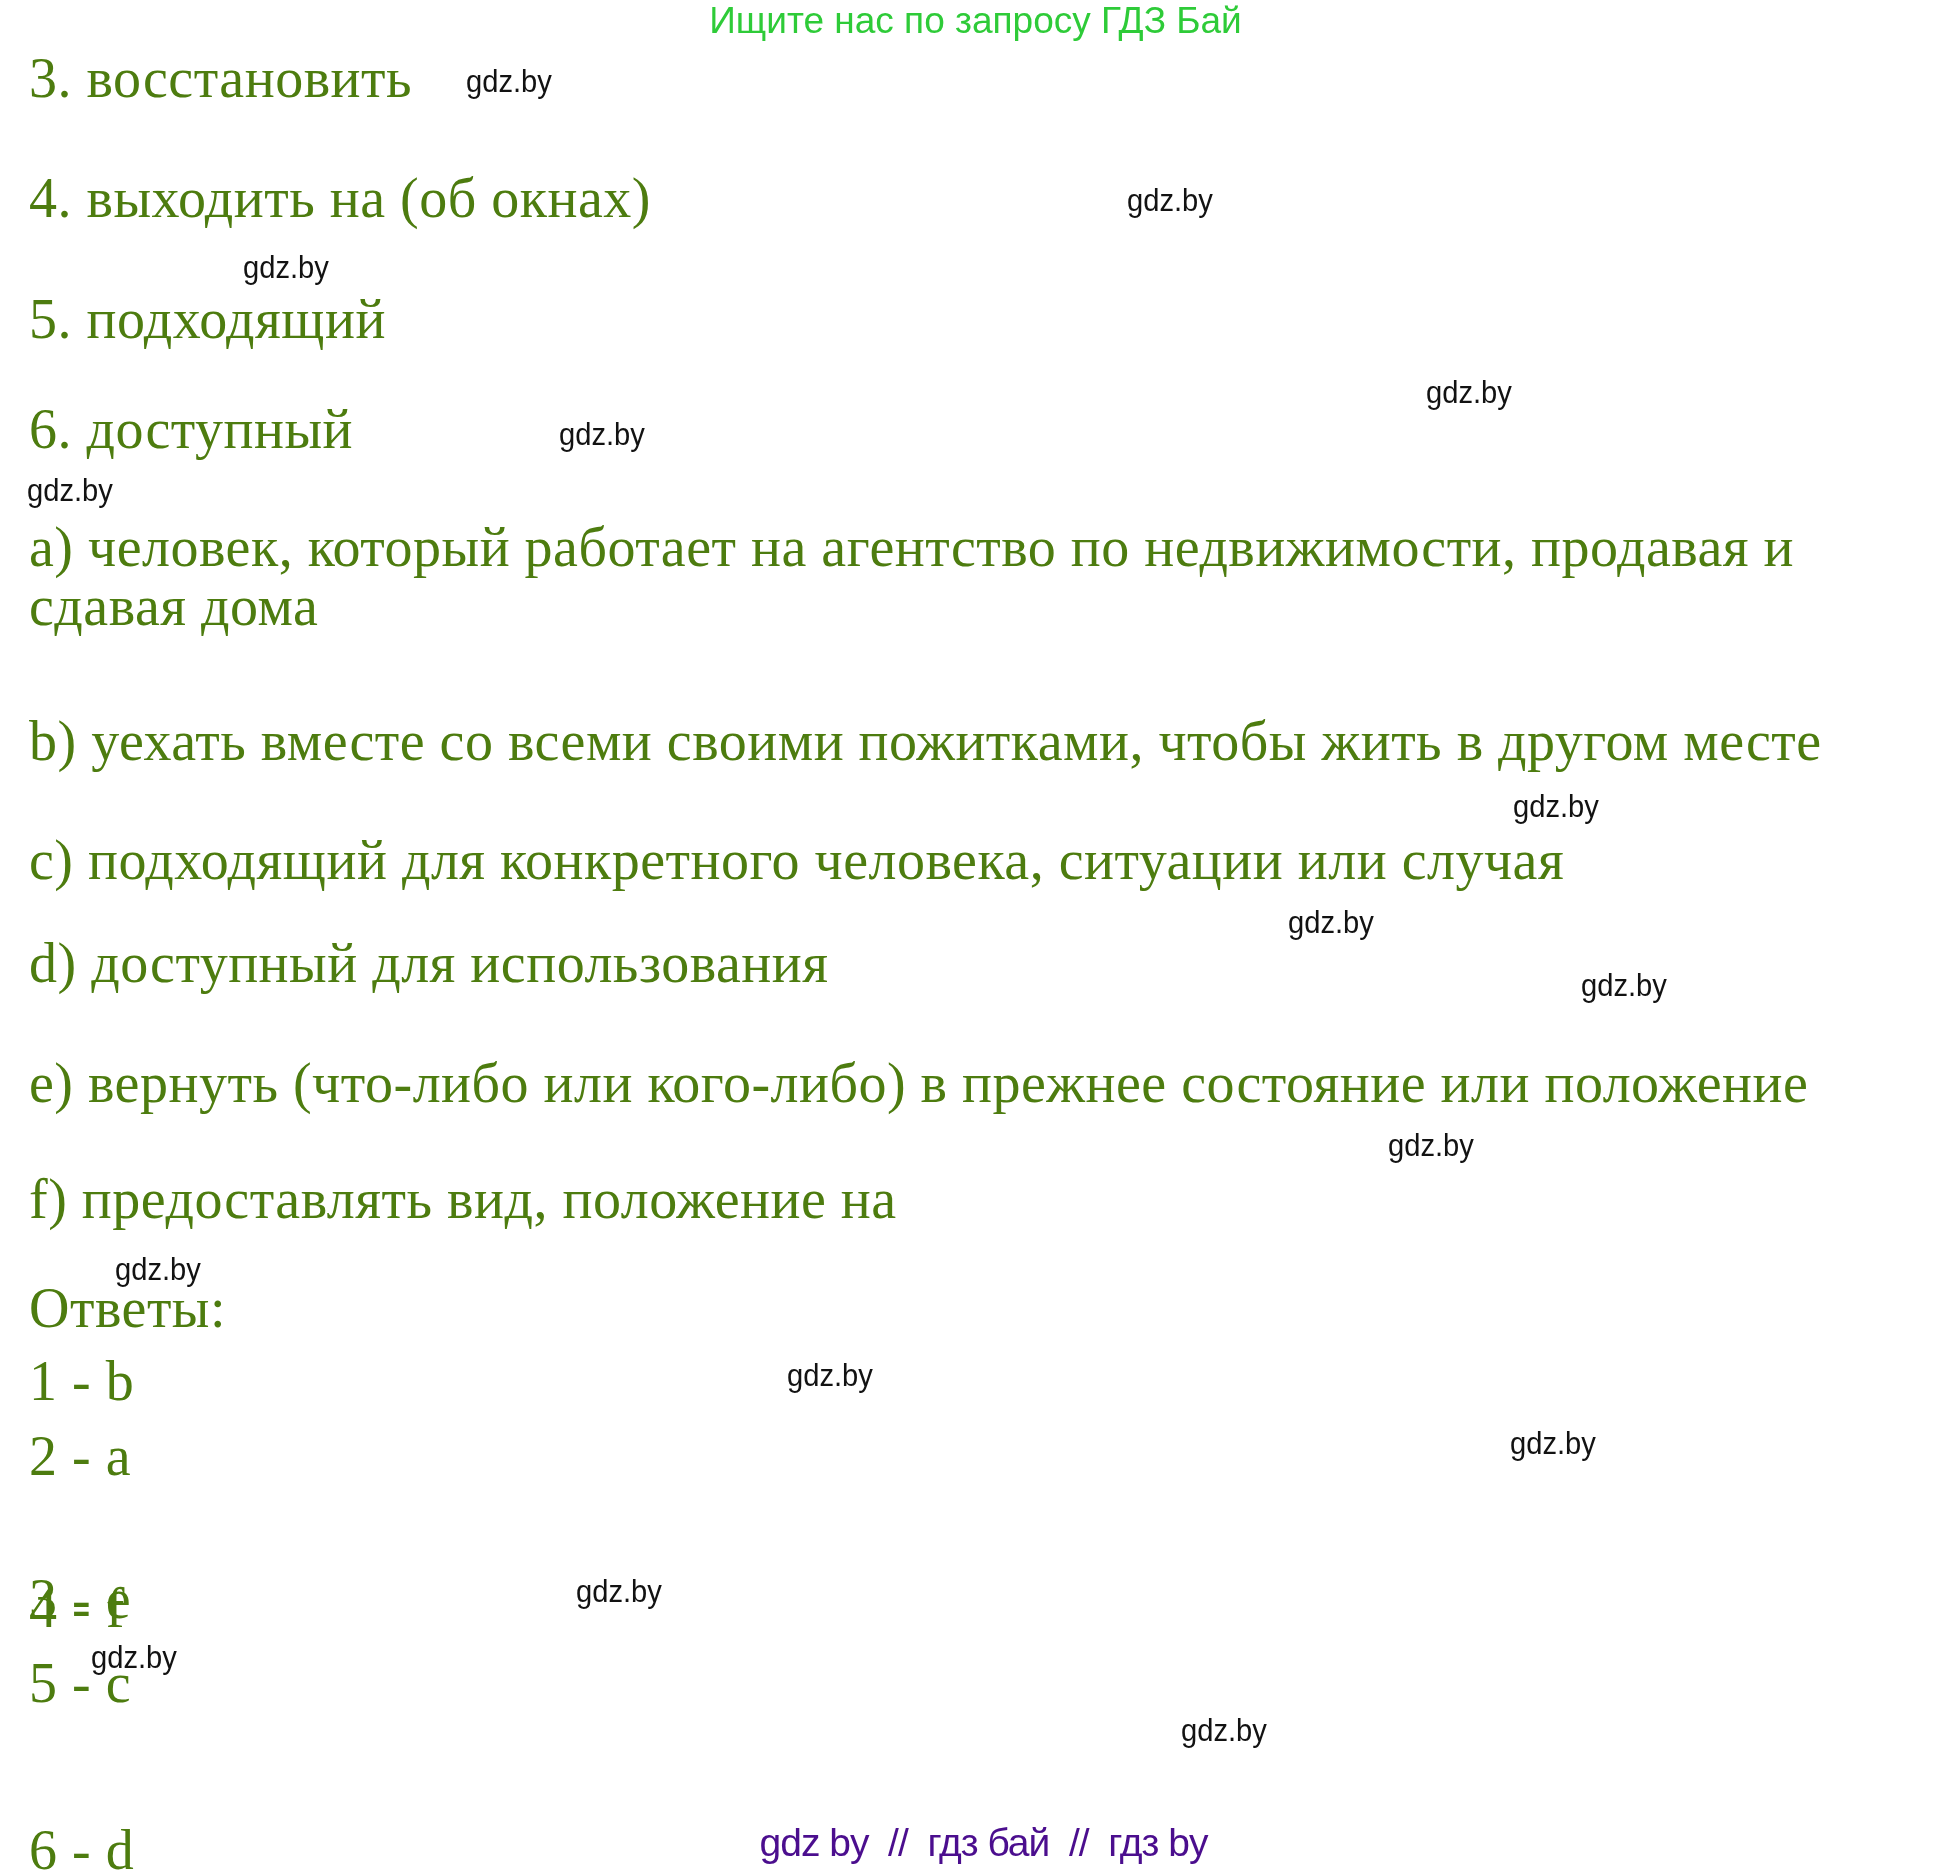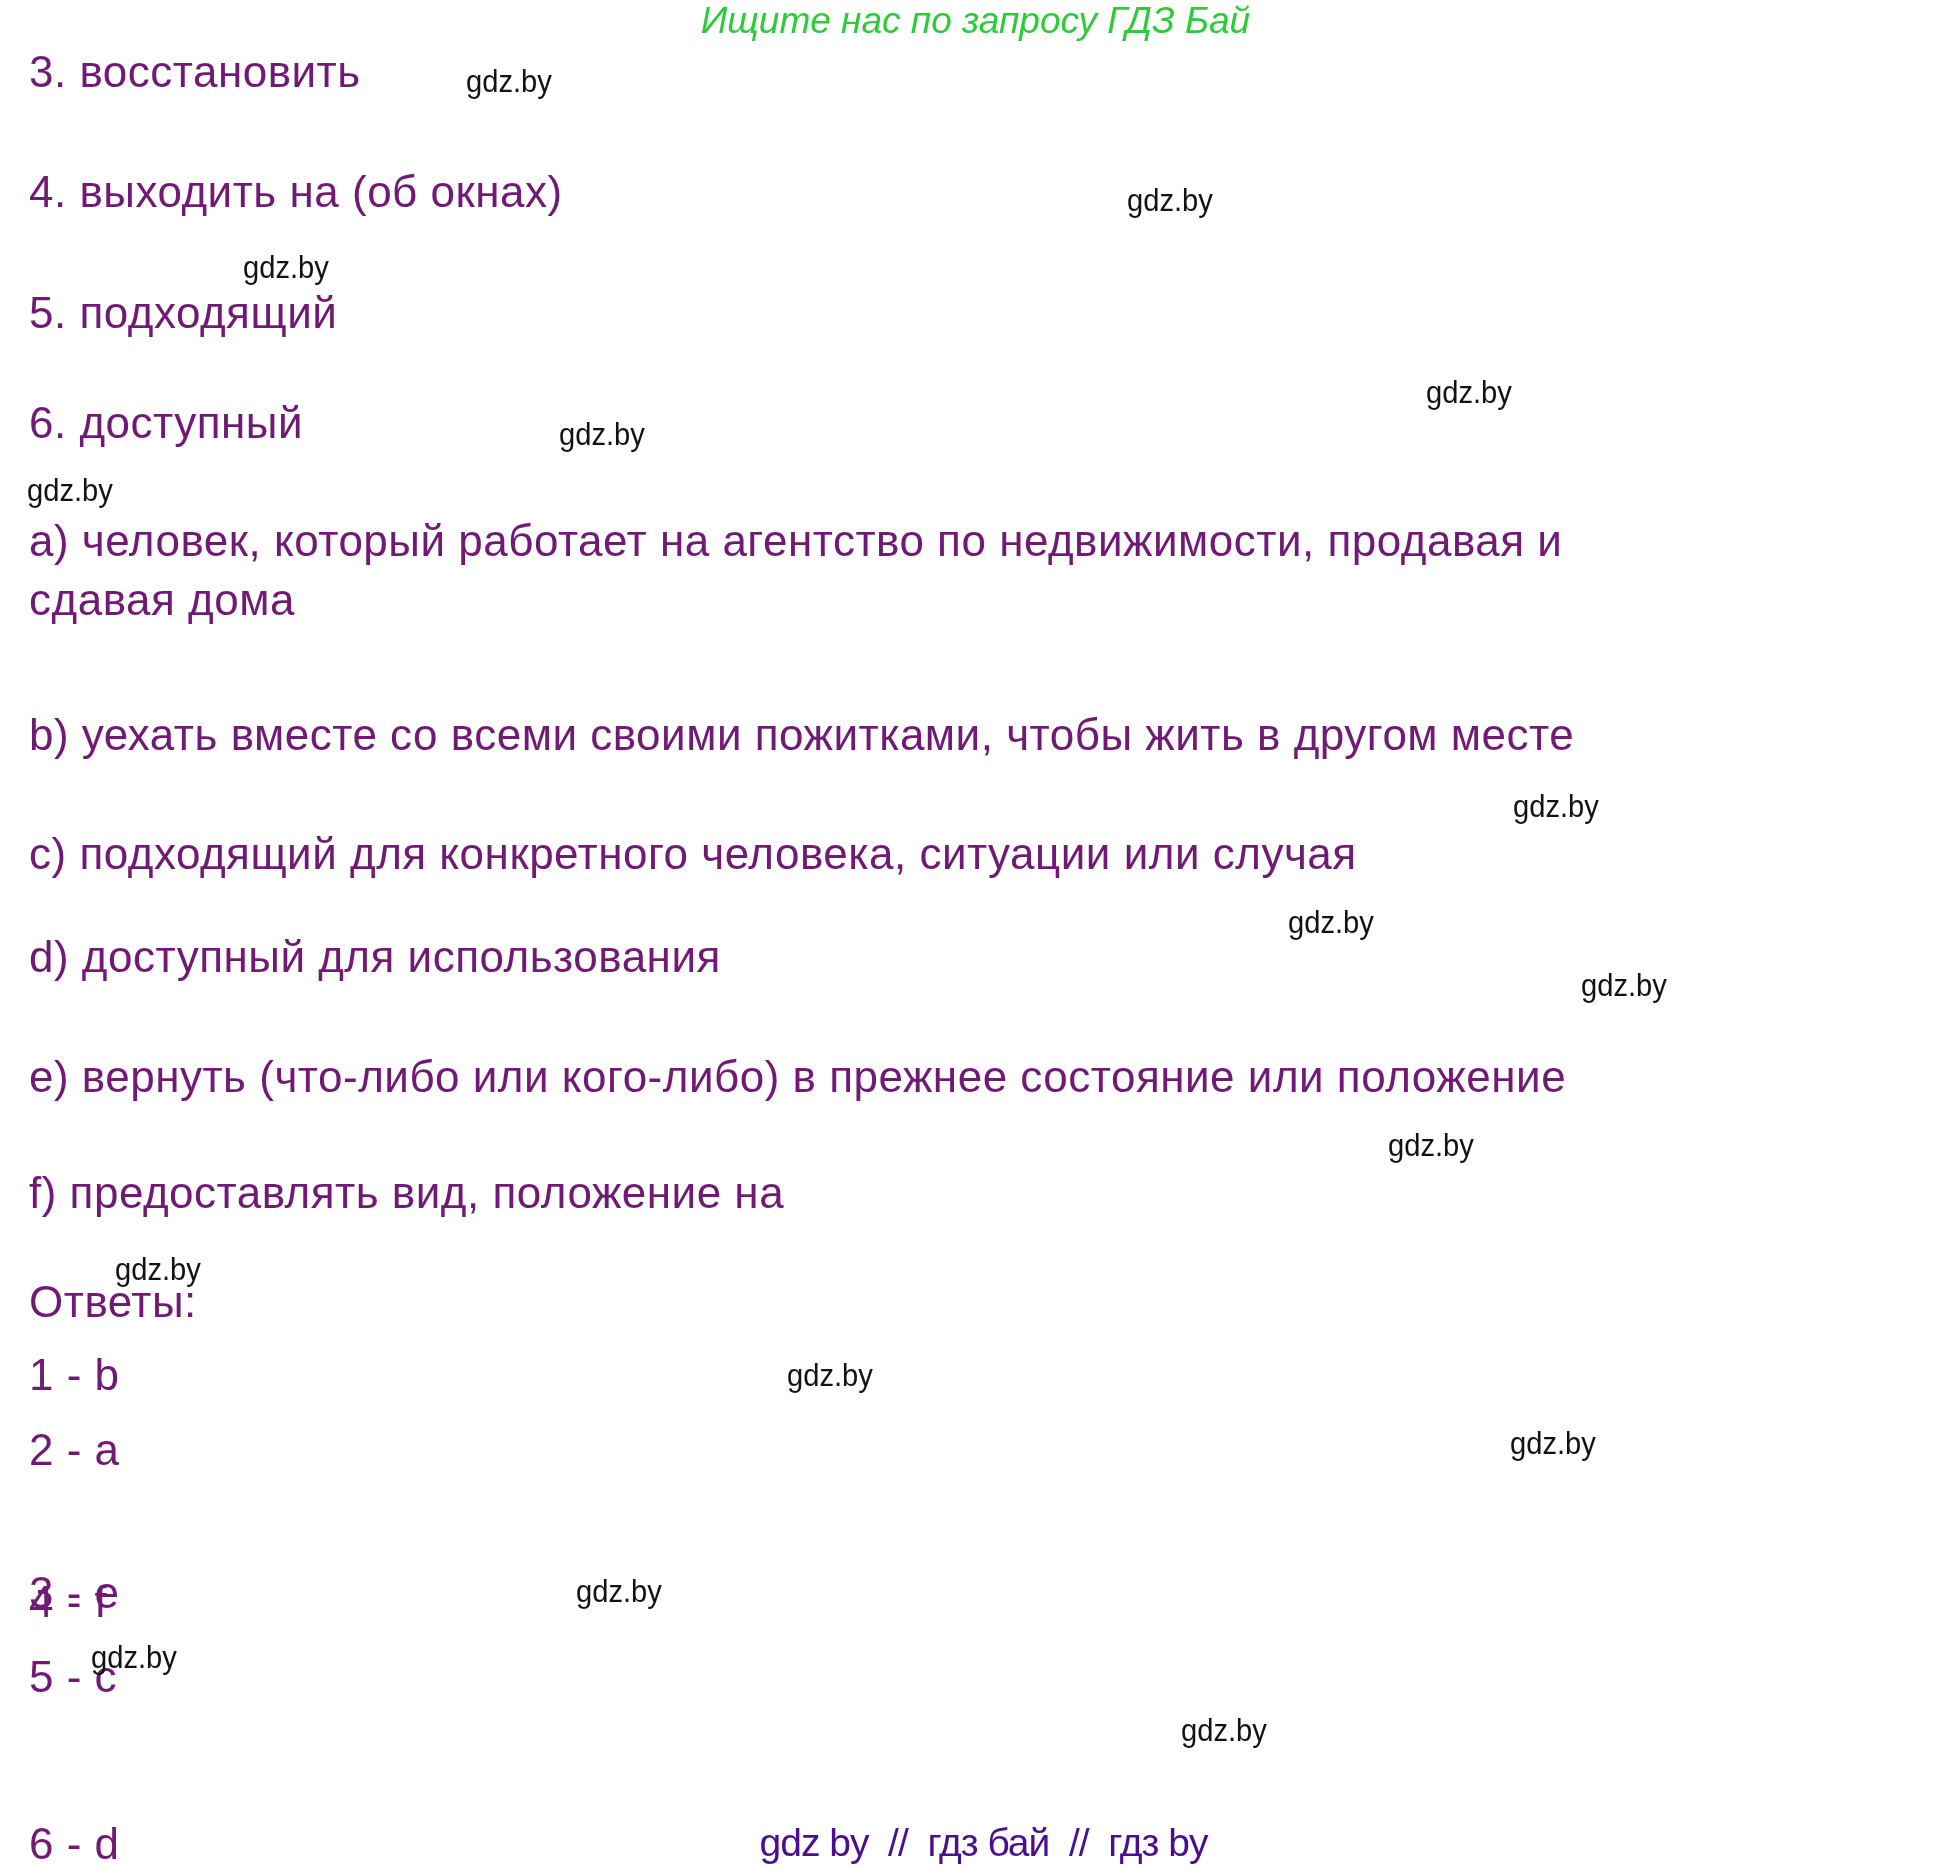--- a/index.html
+++ b/index.html
@@ -6,24 +6,24 @@
   body {
     width: 1951px; height: 1871px;
     position: relative;
     background: #ffffff;
     overflow: hidden;
     font-family: "Liberation Serif", serif;
   }
   .serif-line {
     position: absolute;
     left: 29px;
-    font-family: Liberation Sans, sans-serif;
-    font-size: 44px;
+    font-family: Liberation Serif, serif;
+    font-size: 56px;
     line-height: 1;
-    color: #701a75;
+    color: #4d7c0f;
     white-space: nowrap;
     letter-spacing: 0.5px;
   }
   .wm {
     position: absolute;
     font-family: "Liberation Sans", sans-serif;
     font-size: 31px;
     line-height: 1;
     color: #121212;
     white-space: nowrap;
@@ -49,21 +49,21 @@
     font-size: 39px;
     line-height: 1;
     white-space: pre;
     letter-spacing: -1px;
     margin-left: 8px;
   }
 </style>
 </head>
 <body>
 
-<div class="banner" style="color: rgb(46, 203, 56); font-style: italic;">Ищите нас по запросу ГДЗ Бай</div>
+<div class="banner" style="color: rgb(46, 203, 56);">Ищите нас по запросу ГДЗ Бай</div>
 
 <div class="serif-line" style="top:50px">3. восстановить</div>
 <div class="serif-line" style="top:170px">4. выходить на (об окнах)</div>
 <div class="serif-line" style="top:291px">5. подходящий</div>
 <div class="serif-line" style="top:401px">6. доступный</div>
 
 <div class="serif-line" style="top:519px">a) человек, который работает на агентство по недвижимости, продавая и</div>
 <div class="serif-line" style="top:578px">сдавая дома</div>
 <div class="serif-line" style="top:713px">b) уехать вместе со всеми своими пожитками, чтобы жить в другом месте</div>
 <div class="serif-line" style="top:832px">c) подходящий для конкретного человека, ситуации или случая</div>

